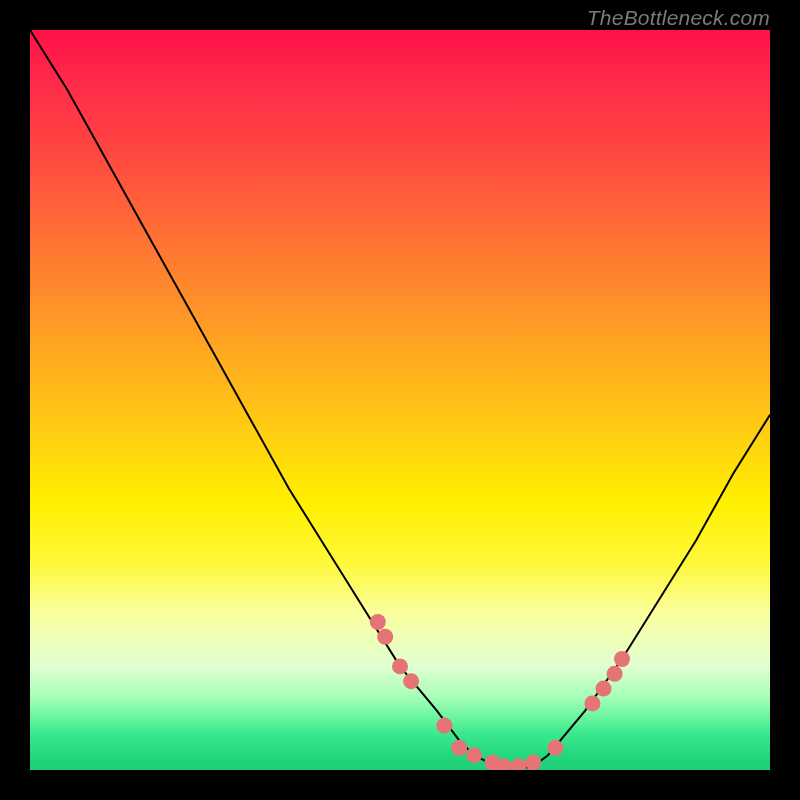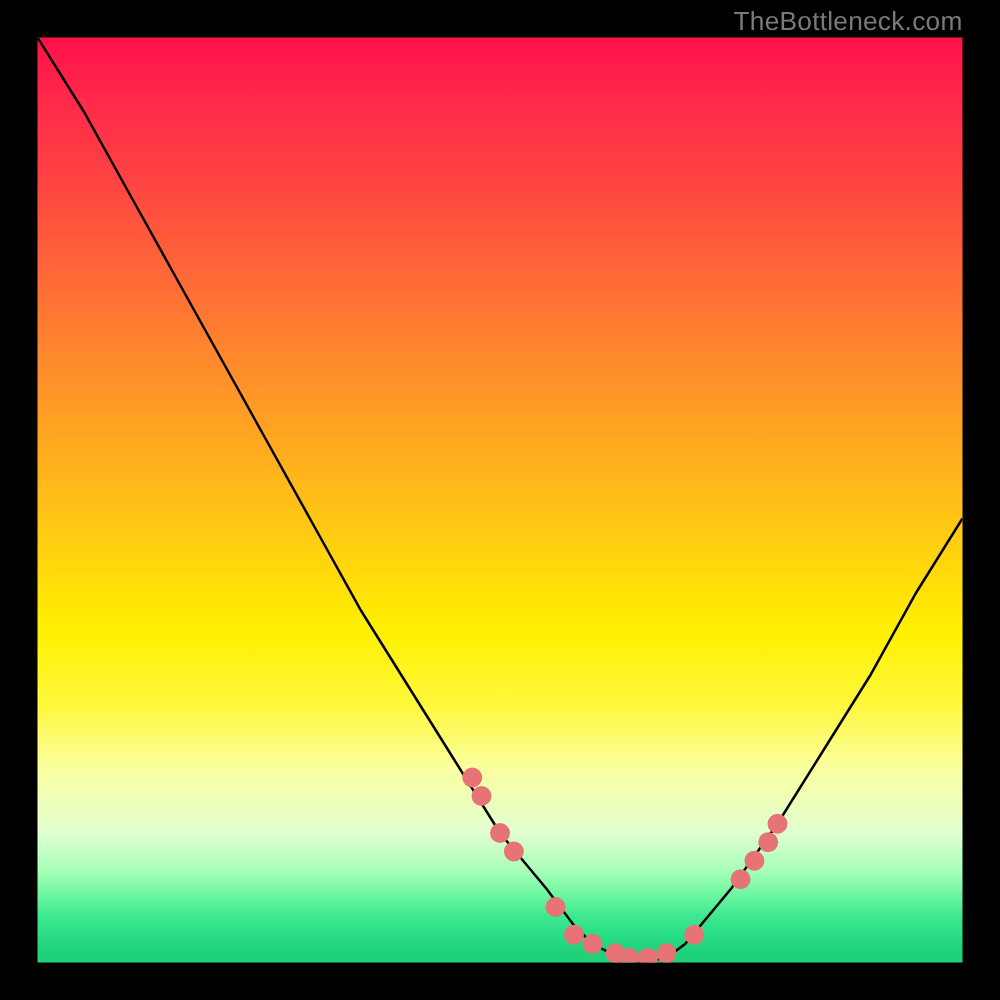--- a/index.html
+++ b/index.html
@@ -9,20 +9,21 @@
     width: 800px;
     height: 800px;
     overflow: hidden;
     position: relative;
   }
   .container {
     width: 800px;
     height: 800px;
     position: relative;
     background: #000;
+    font-style: italic;
   }
   .plot-area {
     position: absolute;
     left: 30px;
     top: 30px;
     width: 740px;
     height: 740px;
     
     background: linear-gradient(to bottom,
       #ff1149 0%,

